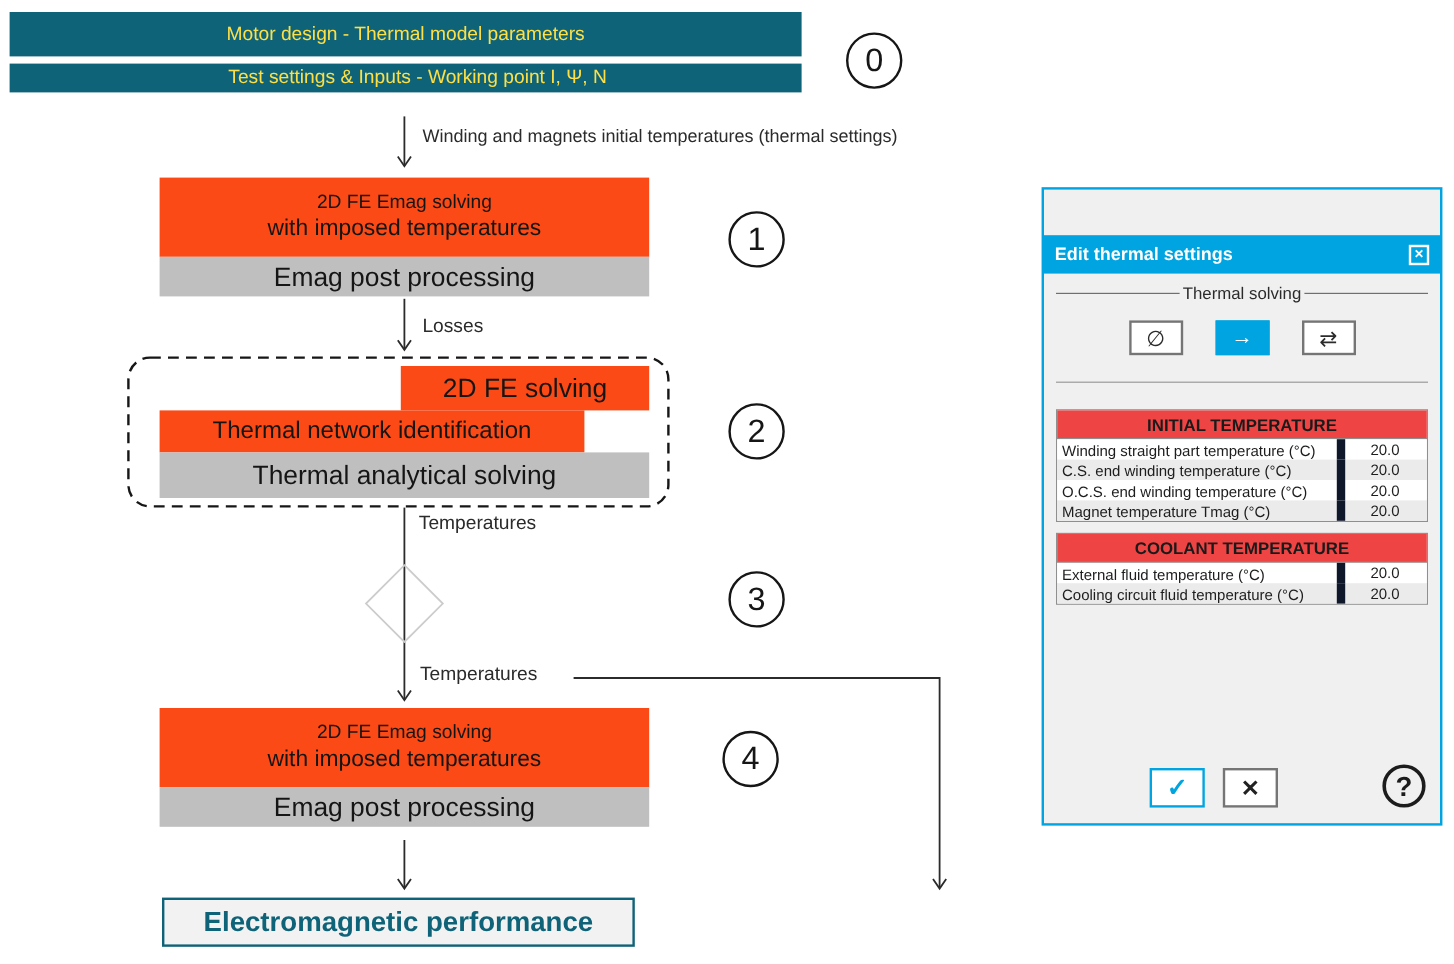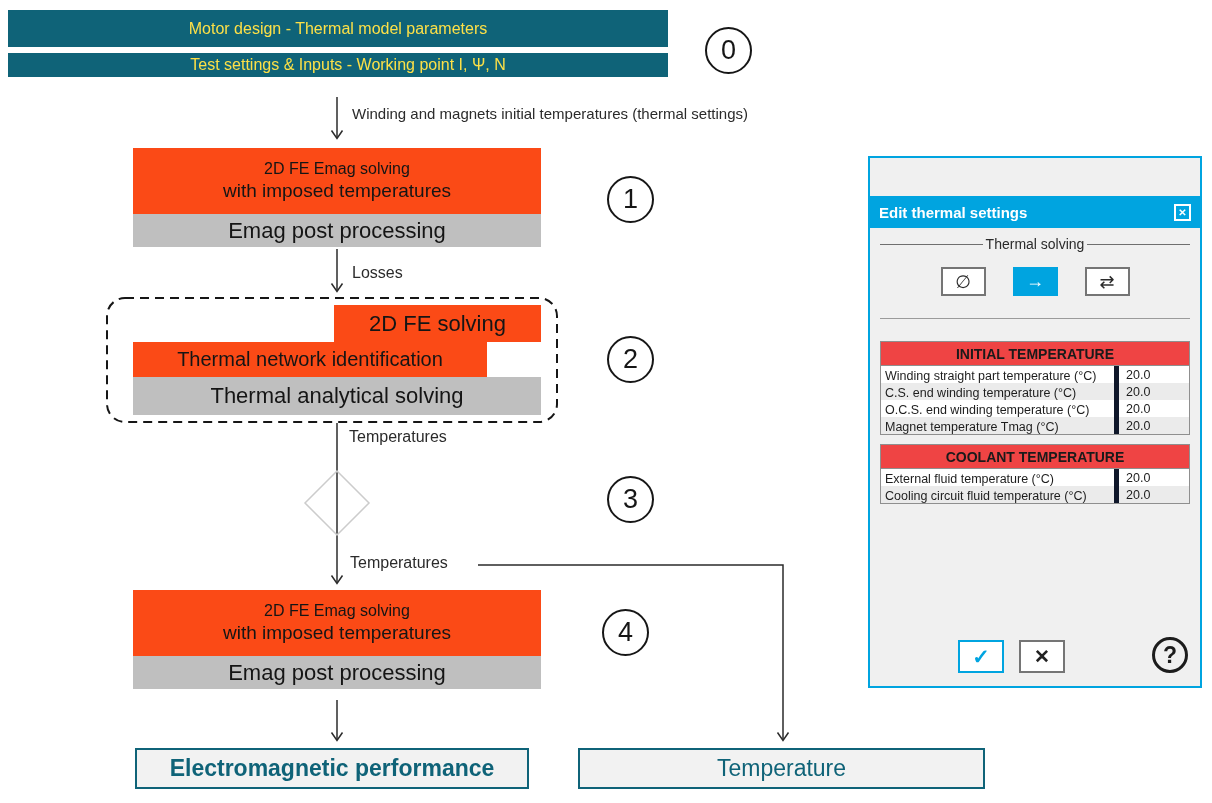--- a/index.html
+++ b/index.html
@@ -81,21 +81,21 @@
 
   .ptable{position:absolute; left:10px; right:10px; border:1px solid #8f8f8f; background:#fff;}
   .t1{top:183px;} .t2{top:286px;}
   .tbl-header{height:24px; background:#ef4444; font-size:14px; font-weight:bold; color:#1a1a1a;
               display:flex; align-items:center; justify-content:center;
               border-bottom:1px solid #8f8f8f;}
   .tbl-row{display:flex; height:17px; font-size:12.5px; align-items:flex-end; background:#fff;}
   .tbl-row.alt{background:#EBEBEB;}
   .tbl-label{flex:1; padding-left:4px; white-space:nowrap; overflow:hidden;}
   .tbl-value{width:75px; align-self:stretch; display:flex; align-items:center;
-             border-left:5px solid #0f172a; padding-left:7px;}
+             border-left:7px solid #0f172a; padding-left:21px;}
 
   .ok-btn{position:absolute; left:88px; top:482px; width:46px; height:33px; background:#fff;
           border:2px solid var(--blue); color:var(--blue); font-size:21px; font-weight:bold;
           display:flex; align-items:center; justify-content:center; cursor:default;}
   .cancel-btn{position:absolute; left:149px; top:482px; width:46px; height:33px; background:#fff;
           border:2px solid #757575; color:#222; font-size:19px; font-weight:bold;
           display:flex; align-items:center; justify-content:center; cursor:default;}
   .help-btn{position:absolute; right:12px; top:479px; width:36px; height:36px; border:3px solid #1c1c1c;
           border-radius:50%; color:#1c1c1c; font-size:23px; font-weight:bold; background:transparent;
           display:flex; align-items:center; justify-content:center; cursor:default;}
@@ -129,21 +129,20 @@
   <div class="abs center orange s2net">Thermal network identification</div>
   <div class="abs center grayb s2an">Thermal analytical solving</div>
 
   <div class="abs center orange stage-two-line s4o">
     <div class="l1">2D FE Emag solving</div>
     <div class="l2">with imposed temperatures</div>
   </div>
   <div class="abs center grayb s4g">Emag post processing</div>
 
   <div class="abs center outbox out1">Electromagnetic performance</div>
-  <div class="abs center outbox out2">Temperature</div>
 
   <svg id="overlay" class="abs" width="1212" height="803" viewBox="0 0 1212 803">
     <g stroke="#2b2b2b" stroke-width="1.5" fill="none">
       <line x1="337" y1="97" x2="337" y2="138"></line>
       <polyline points="331.5,130.5 337,138.5 342.5,130.5"></polyline>
       <line x1="337" y1="249" x2="337" y2="291"></line>
       <polyline points="331.5,283.5 337,291.5 342.5,283.5"></polyline>
       <line x1="337" y1="423" x2="337" y2="583"></line>
       <polyline points="331.5,575.5 337,583.5 342.5,575.5"></polyline>
       <path d="M478,565 H783 V740"></path>

